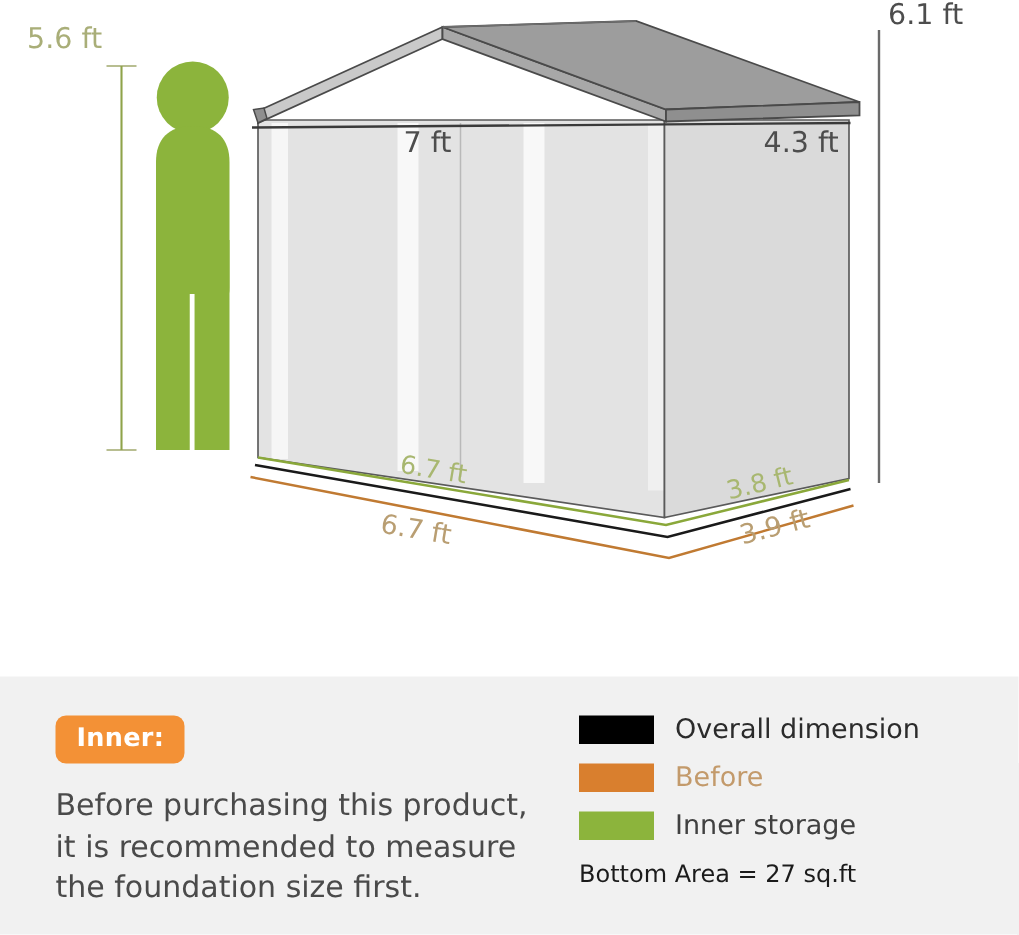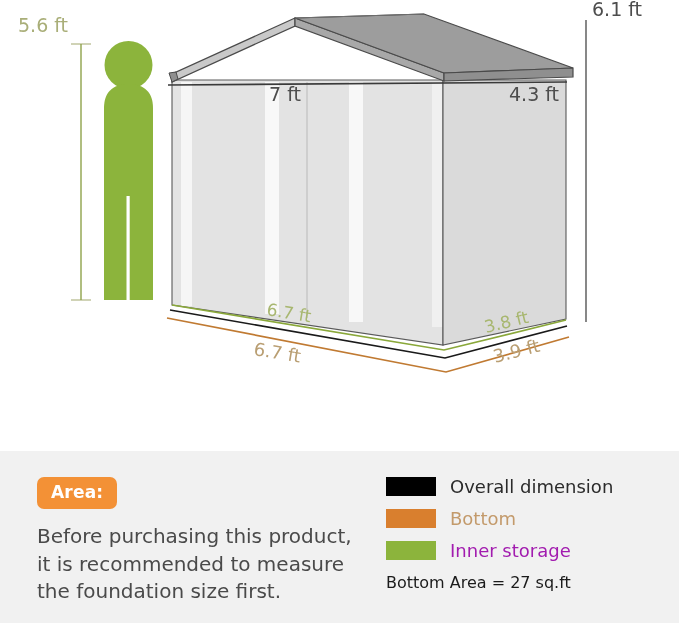--- a/index.html
+++ b/index.html
@@ -188,38 +188,38 @@
         <text class="dim-text" x="253" y="355" font-size="18" fill="#b99e72" transform="rotate(9.4 253 355)">6.7 ft</text>
         <text class="dim-text" x="495" y="363" font-size="18" fill="#b99e72" transform="rotate(-14.5 495 363)">3.9 ft</text>
       </g>
 
     </svg>
   </div>
 
   <div id="info-panel">
 
     <div id="note-block">
-      <div id="note-badge">Area:</div>
+      <div id="note-badge">Inner:</div>
       <div id="note-text">Before purchasing this product, it is recommended to measure the foundation size first.</div>
     </div>
 
     <div id="legend-block">
 
       <div class="legend-row">
         <span class="legend-swatch" style="background:#000000"></span>
         <span class="legend-label" style="color:#2b2b2b">Overall dimension</span>
       </div>
 
       <div class="legend-row">
         <span class="legend-swatch" style="background:#d97f2e"></span>
-        <span class="legend-label" style="color:#c39a6b">Bottom</span>
+        <span class="legend-label" style="color:#c39a6b">Before</span>
       </div>
 
       <div class="legend-row">
         <span class="legend-swatch" style="background:#8cb43c"></span>
-        <span class="legend-label" style="color:#a21caf">Inner storage</span>
+        <span class="legend-label" style="color:#404040">Inner storage</span>
       </div>
 
       <div id="legend-area-text">Bottom Area = 27 sq.ft</div>
     </div>
 
   </div>
 </div>
 
 </body></html>

